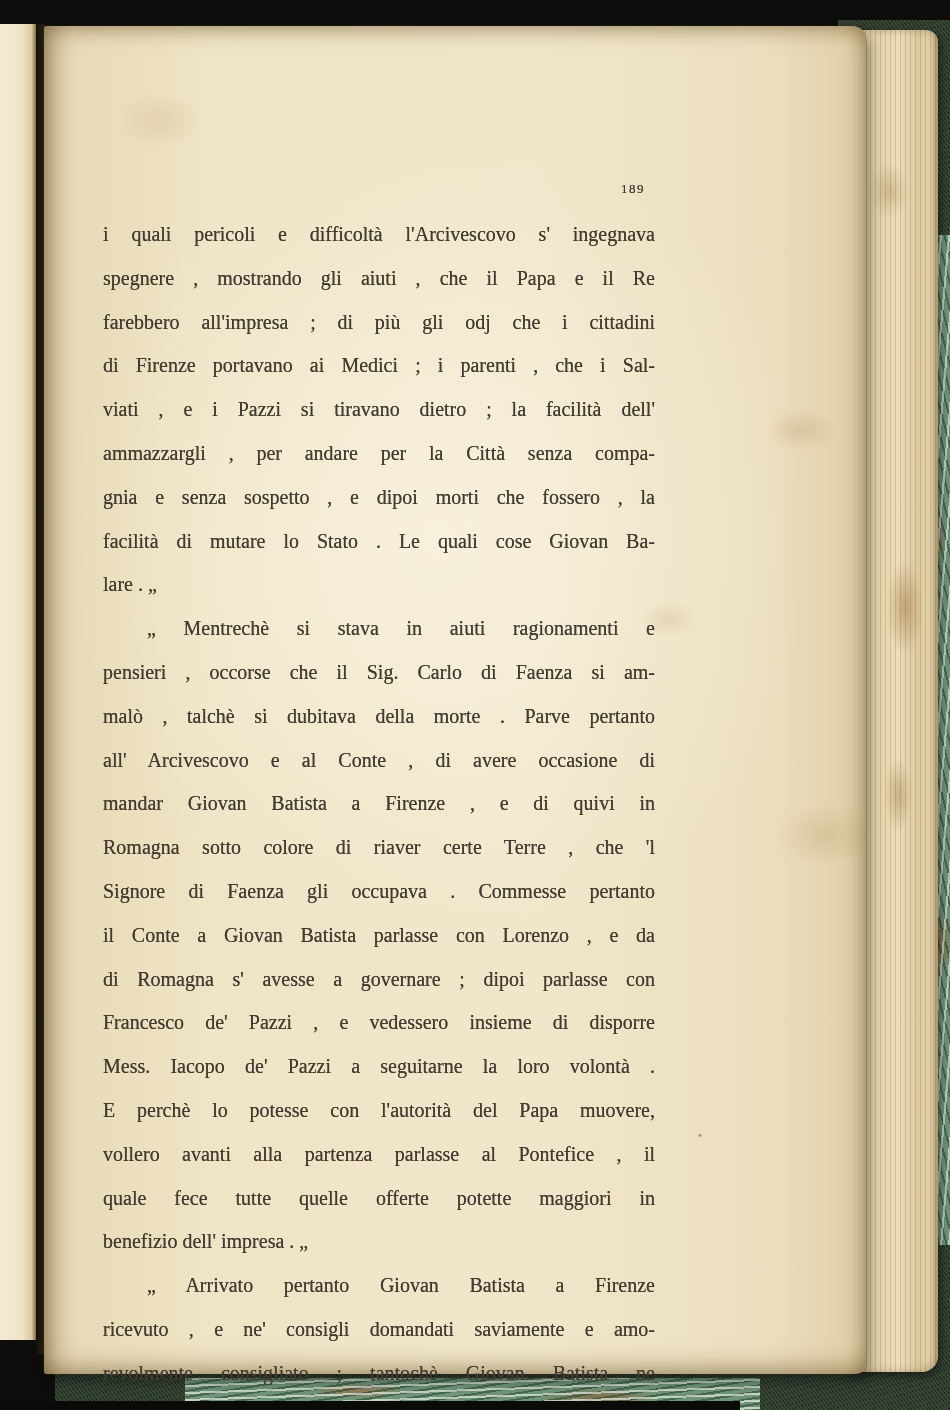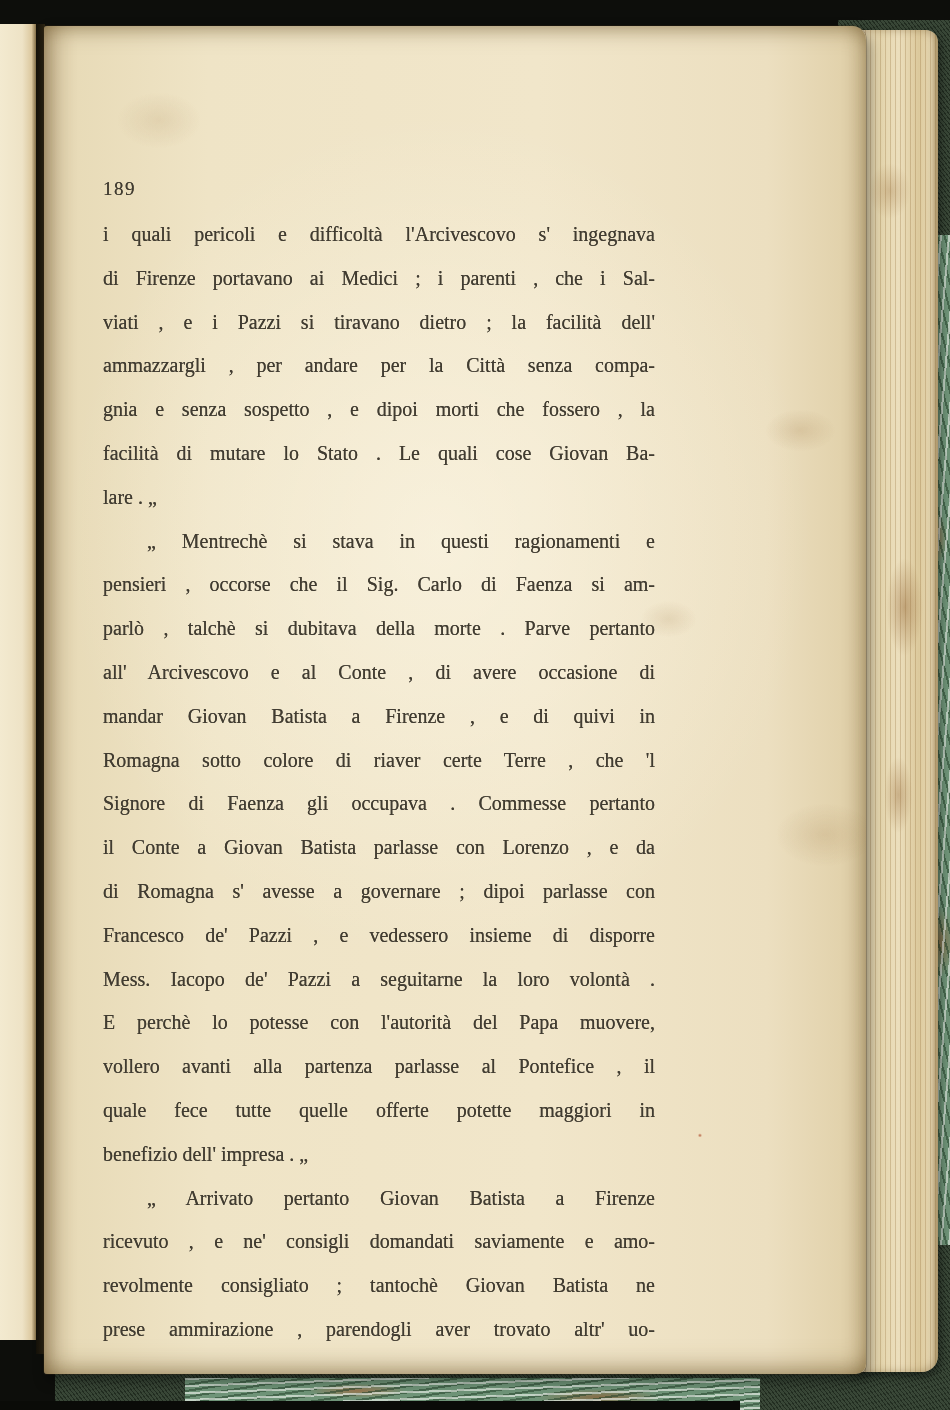--- a/index.html
+++ b/index.html
@@ -92,22 +92,22 @@
   }
   
   #text-block{
     position:absolute;left:103px;top:174px;width:552px;
     color:#413c31;
     font-size:20px;
     text-shadow:0 0 0.5px rgba(62,58,48,0.85);
   }
   #pagenum-row{
     height:32px;line-height:30px;
-    text-align:left;padding-right:10px;
-    font-size:19px;letter-spacing:1.5px;
+    text-align:right;padding-right:10px;
+    font-size:13px;letter-spacing:1.5px;
   }
   .line{
     height:29.8px;line-height:29.8px;
     white-space:pre;
     overflow:visible;
     margin-top:14px;
   }
   .line.just{
     white-space:normal;
     text-align:justify;
@@ -132,29 +132,31 @@
   <div id="gutter"></div>
 
   <div id="main-page">
     <div id="stains"></div>
   </div>
 
   <div id="text-block">
     <div id="pagenum-row">189</div>
     <div id="text-lines">
         <div class="line just">i quali pericoli e difficoltà l'Arcivescovo s' ingegnava</div>
+        <div class="line just">spegnere , mostrando gli aiuti , che il Papa e il Re</div>
+        <div class="line just">farebbero all'impresa ; di più gli odj che i cittadini</div>
         <div class="line just">di Firenze portavano ai Medici ; i parenti , che i Sal-</div>
         <div class="line just">viati , e i Pazzi si tiravano dietro ; la facilità dell'</div>
         <div class="line just">ammazzargli , per andare per la Città senza compa-</div>
         <div class="line just">gnia e senza sospetto , e dipoi morti che fossero , la</div>
         <div class="line just">facilità di mutare lo Stato . Le quali cose Giovan Ba-</div>
         <div class="line">lare . „</div>
-        <div class="line indent just">„ Mentrechè si stava in questi ragionamenti e</div>
+        <div class="line indent just">„ Mentrechè si stava in aiuti ragionamenti e</div>
         <div class="line just">pensieri , occorse che il Sig. Carlo di Faenza si am-</div>
-        <div class="line just">parlò , talchè si dubitava della morte . Parve pertanto</div>
+        <div class="line just">malò , talchè si dubitava della morte . Parve pertanto</div>
         <div class="line just">all' Arcivescovo e al Conte , di avere occasione di</div>
         <div class="line just">mandar Giovan Batista a Firenze , e di quivi in</div>
         <div class="line just">Romagna sotto colore di riaver certe Terre , che 'l</div>
         <div class="line just">Signore di Faenza gli occupava . Commesse pertanto</div>
         <div class="line just">il Conte a Giovan Batista parlasse con Lorenzo , e da</div>
         <div class="line just">di Romagna s' avesse a governare ; dipoi parlasse con</div>
         <div class="line just">Francesco de' Pazzi , e vedessero insieme di disporre</div>
         <div class="line just">Mess. Iacopo de' Pazzi a seguitarne la loro volontà .</div>
         <div class="line just">E perchè lo potesse con l'autorità del Papa muovere,</div>
         <div class="line just">vollero avanti alla partenza parlasse al Pontefice , il</div>

